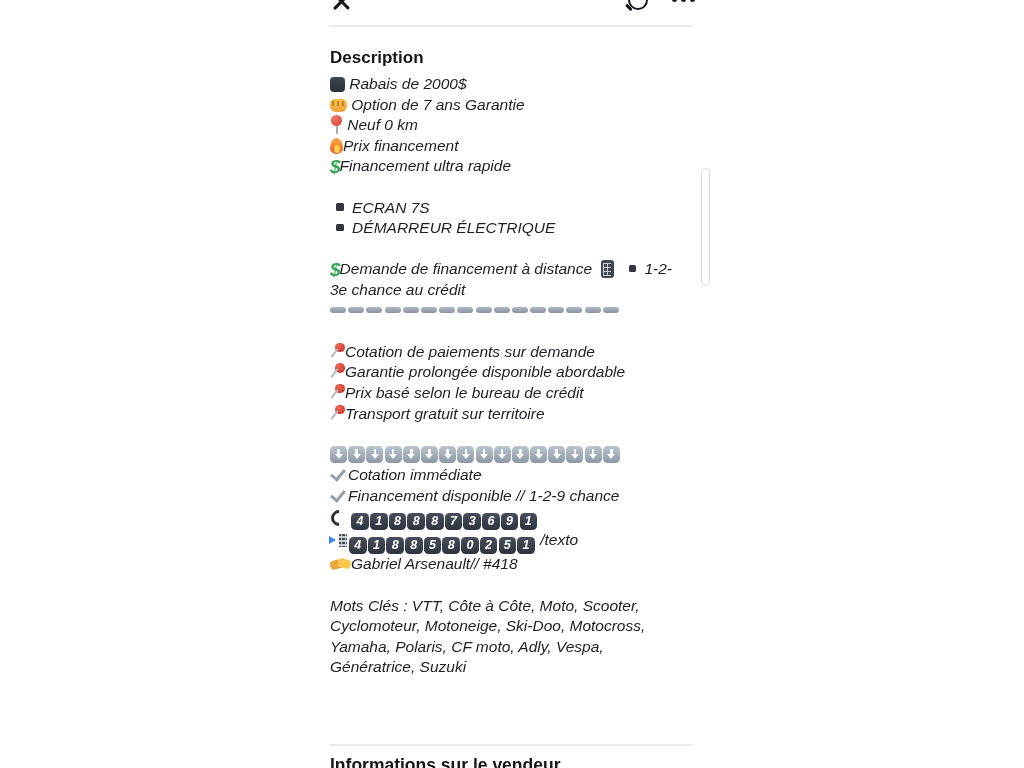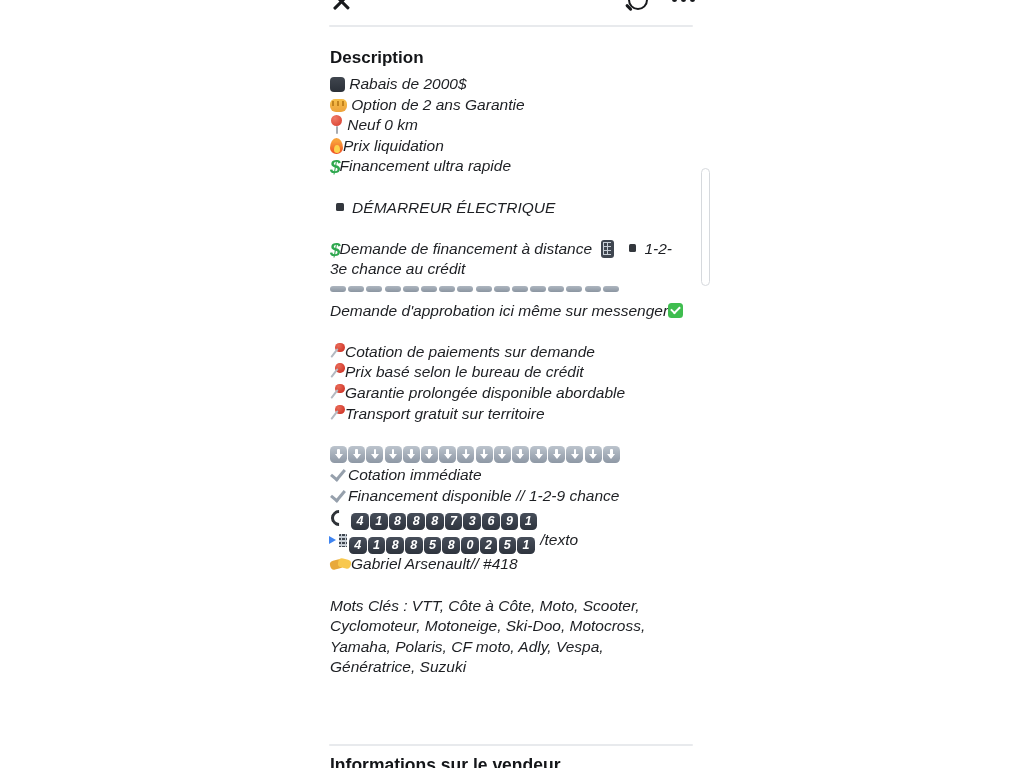--- a/index.html
+++ b/index.html
@@ -91,34 +91,34 @@
     </div>
 
   <div class="divider top"></div>
 
   <div class="scrollbar"></div>
 
   <div class="content">
     <div class="h-desc">Description</div>
     <div>
         <div class="line"><span class="e e-black-square"></span><span> Rabais de 2000$</span></div>
-        <div class="line"><span class="e e-fist"></span><span> Option de 2 ans Garantie</span></div>
+        <div class="line"><span class="e e-fist"></span><span> Option de 7 ans Garantie</span></div>
         <div class="line"><span class="e e-round-pushpin"></span><span> Neuf 0 km</span></div>
-        <div class="line"><span class="e e-fire"></span><span>Prix liquidation</span></div>
+        <div class="line"><span class="e e-fire"></span><span>Prix financement</span></div>
         <div class="line"><span class="e e-dollar">$</span><span>Financement ultra rapide</span></div>
         <div class="line"></div>
+        <div class="line"><span> </span><span class="e e-bullet"></span><span> ECRAN 7S</span></div>
         <div class="line"><span> </span><span class="e e-bullet"></span><span> DÉMARREUR ÉLECTRIQUE</span></div>
         <div class="line"></div>
         <div class="line"><span class="e e-dollar">$</span><span>Demande de financement à distance  </span><span class="e e-mobile-phone"></span><span>   </span><span class="e e-bullet"></span><span> 1-2-3e chance au crédit</span></div>
         <div class="line"><span class="e e-dash"></span><span class="e e-dash"></span><span class="e e-dash"></span><span class="e e-dash"></span><span class="e e-dash"></span><span class="e e-dash"></span><span class="e e-dash"></span><span class="e e-dash"></span><span class="e e-dash"></span><span class="e e-dash"></span><span class="e e-dash"></span><span class="e e-dash"></span><span class="e e-dash"></span><span class="e e-dash"></span><span class="e e-dash"></span><span class="e e-dash"></span></div>
-        <div class="line"><span>Demande d'approbation ici même sur messenger</span><span class="e e-check-green"></span></div>
         <div class="line"></div>
         <div class="line"><span class="e e-pushpin"></span><span>Cotation de paiements sur demande</span></div>
+        <div class="line"><span class="e e-pushpin"></span><span>Garantie prolongée disponible abordable</span></div>
         <div class="line"><span class="e e-pushpin"></span><span>Prix basé selon le bureau de crédit</span></div>
-        <div class="line"><span class="e e-pushpin"></span><span>Garantie prolongée disponible abordable</span></div>
         <div class="line"><span class="e e-pushpin"></span><span>Transport gratuit sur territoire</span></div>
         <div class="line"></div>
         <div class="line"><span class="e e-arrow-down"></span><span class="e e-arrow-down"></span><span class="e e-arrow-down"></span><span class="e e-arrow-down"></span><span class="e e-arrow-down"></span><span class="e e-arrow-down"></span><span class="e e-arrow-down"></span><span class="e e-arrow-down"></span><span class="e e-arrow-down"></span><span class="e e-arrow-down"></span><span class="e e-arrow-down"></span><span class="e e-arrow-down"></span><span class="e e-arrow-down"></span><span class="e e-arrow-down"></span><span class="e e-arrow-down"></span><span class="e e-arrow-down"></span></div>
         <div class="line"><span class="e e-check-gray"></span><span>Cotation immédiate</span></div>
         <div class="line"><span class="e e-check-gray"></span><span>Financement disponible // 1-2-9 chance</span></div>
         <div class="line"><span class="e e-telephone"></span><span> </span><span class="e e-keycap">4</span><span class="e e-keycap">1</span><span class="e e-keycap">8</span><span class="e e-keycap">8</span><span class="e e-keycap">8</span><span class="e e-keycap">7</span><span class="e e-keycap">3</span><span class="e e-keycap">6</span><span class="e e-keycap">9</span><span class="e e-keycap">1</span></div>
         <div class="line"><span class="e e-phone-arrow"></span><span class="e e-keycap">4</span><span class="e e-keycap">1</span><span class="e e-keycap">8</span><span class="e e-keycap">8</span><span class="e e-keycap">5</span><span class="e e-keycap">8</span><span class="e e-keycap">0</span><span class="e e-keycap">2</span><span class="e e-keycap">5</span><span class="e e-keycap">1</span><span> /texto</span></div>
         <div class="line"><span class="e e-handshake"></span><span>Gabriel Arsenault// #418</span></div>
         <div class="line"></div>
         <div class="line"><span>Mots Clés : VTT, Côte à Côte, Moto, Scooter, Cyclomoteur, Motoneige, Ski-Doo, Motocross, Yamaha, Polaris, CF moto, Adly, Vespa, Génératrice, Suzuki</span></div>

